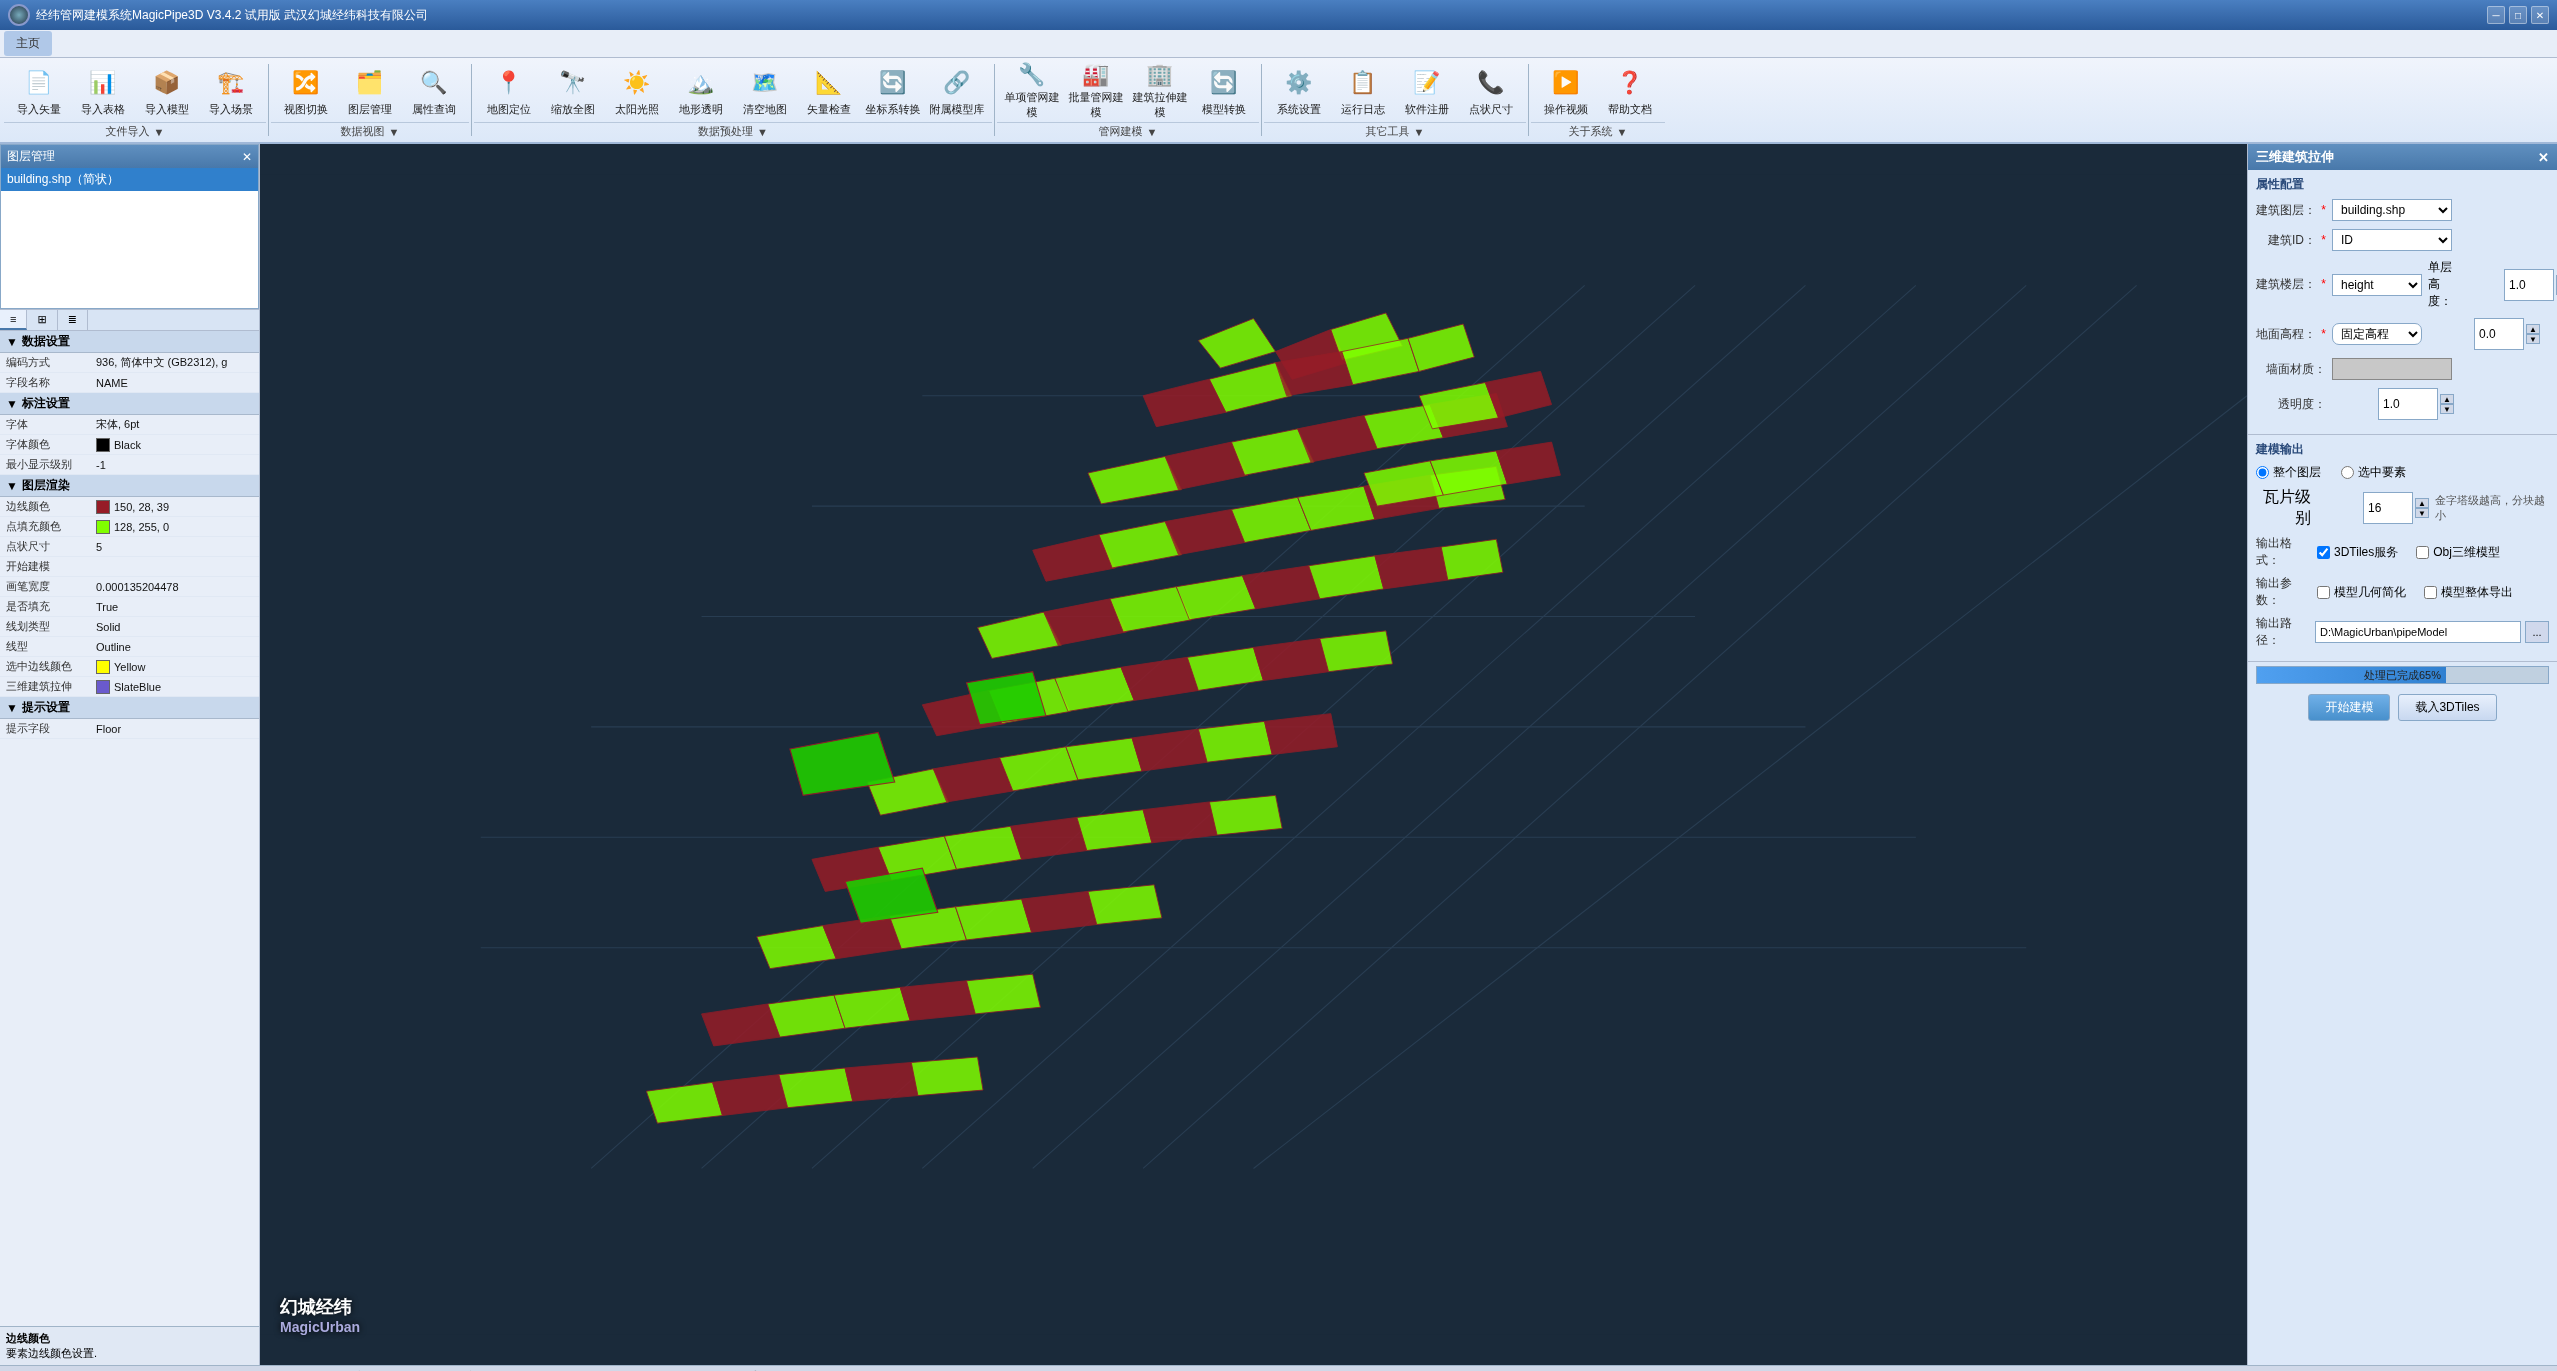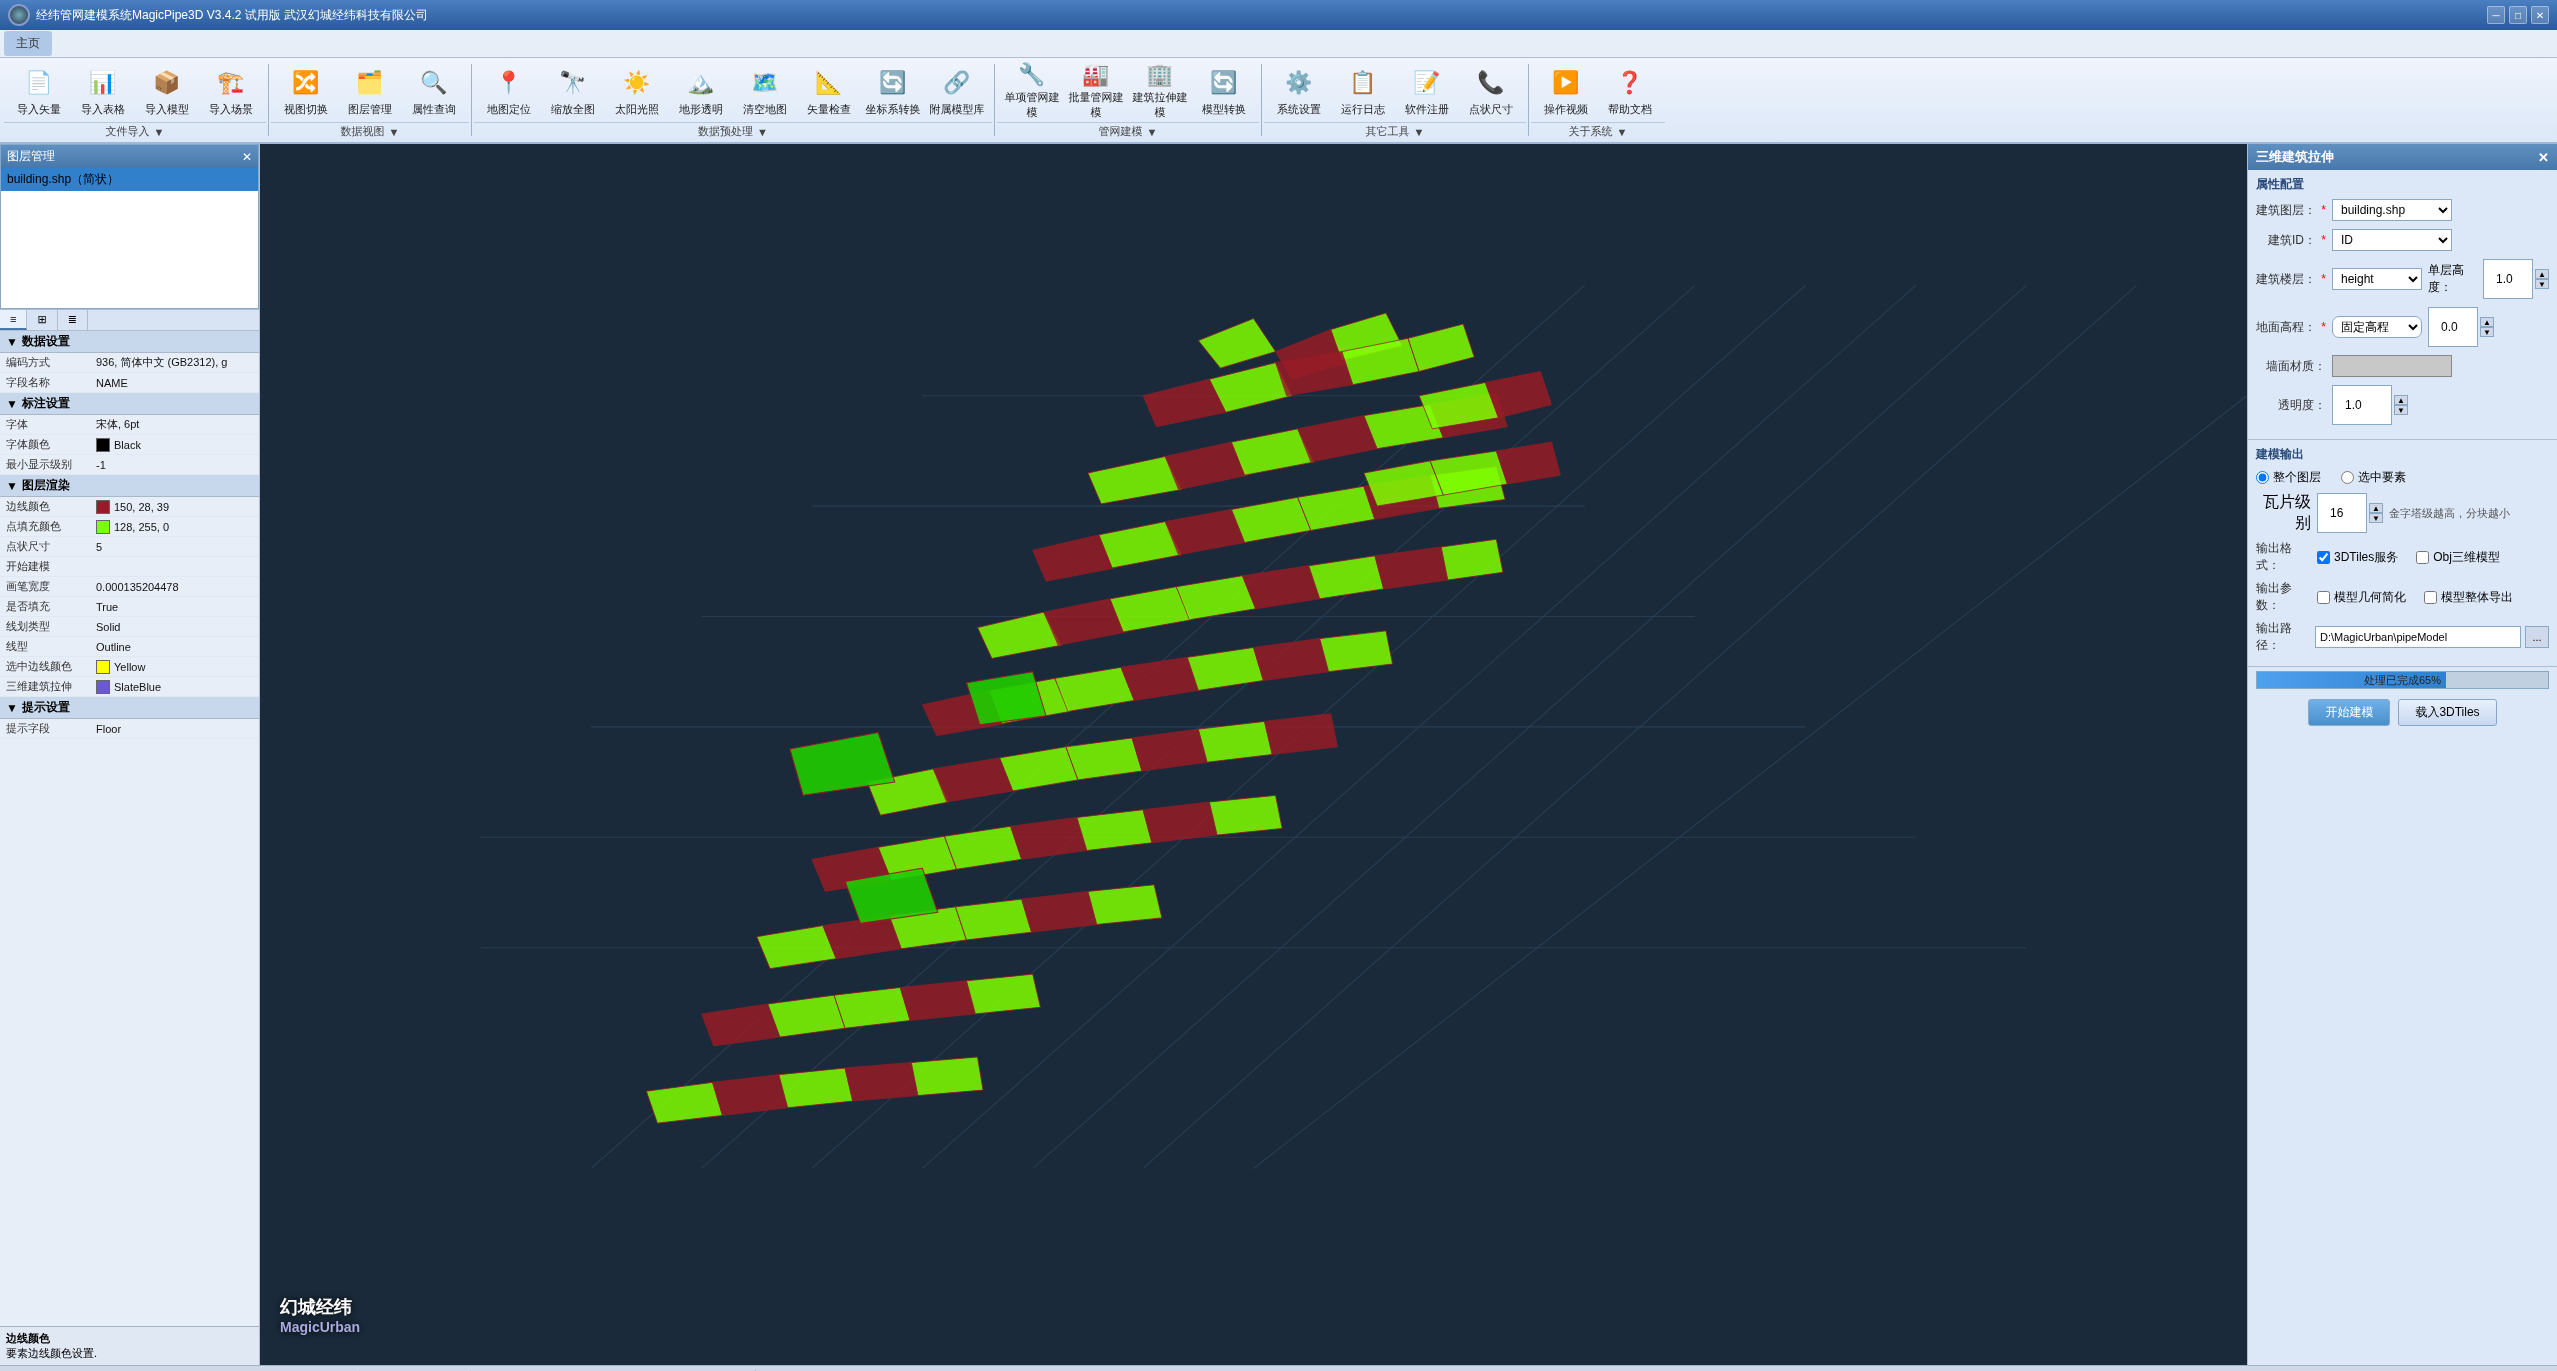--- a/index.html
+++ b/index.html
@@ -149,21 +149,21 @@
       min-height: 140px;
       background: white;
     }
     .layer-item {
       padding: 3px 6px;
       font-size: 12px;
       cursor: pointer;
     }
     .layer-item.selected {
       background: #3080cc;
-      color: #000000;
+      color: #ffffff;
     }
 
     
     #props-panel {
       flex: 1;
       overflow-y: auto;
       border-top: 1px solid #b0bcd0;
     }
     .props-tabs {
       display: flex;
@@ -284,23 +284,24 @@
     }
     .spinner-group {
       display: flex;
       align-items: center;
       gap: 2px;
     }
     .spinner-input {
       border: 1px solid #88a8c8;
       background: white;
       width: 50px;
-      height: 40px;
-      padding: 2px 12px;
-      font-size: 12px;
+      height: 32px;
+      padding: 2px 4px;
+      font-size: 12px;
+      margin-left: 46px;
     }
     .spinner-btns {
       display: flex;
       flex-direction: column;
     }
     .spinner-btn {
       width: 14px; height: 10px;
       background: #d0d8e8;
       border: 1px solid #88a8c8;
       cursor: pointer;

